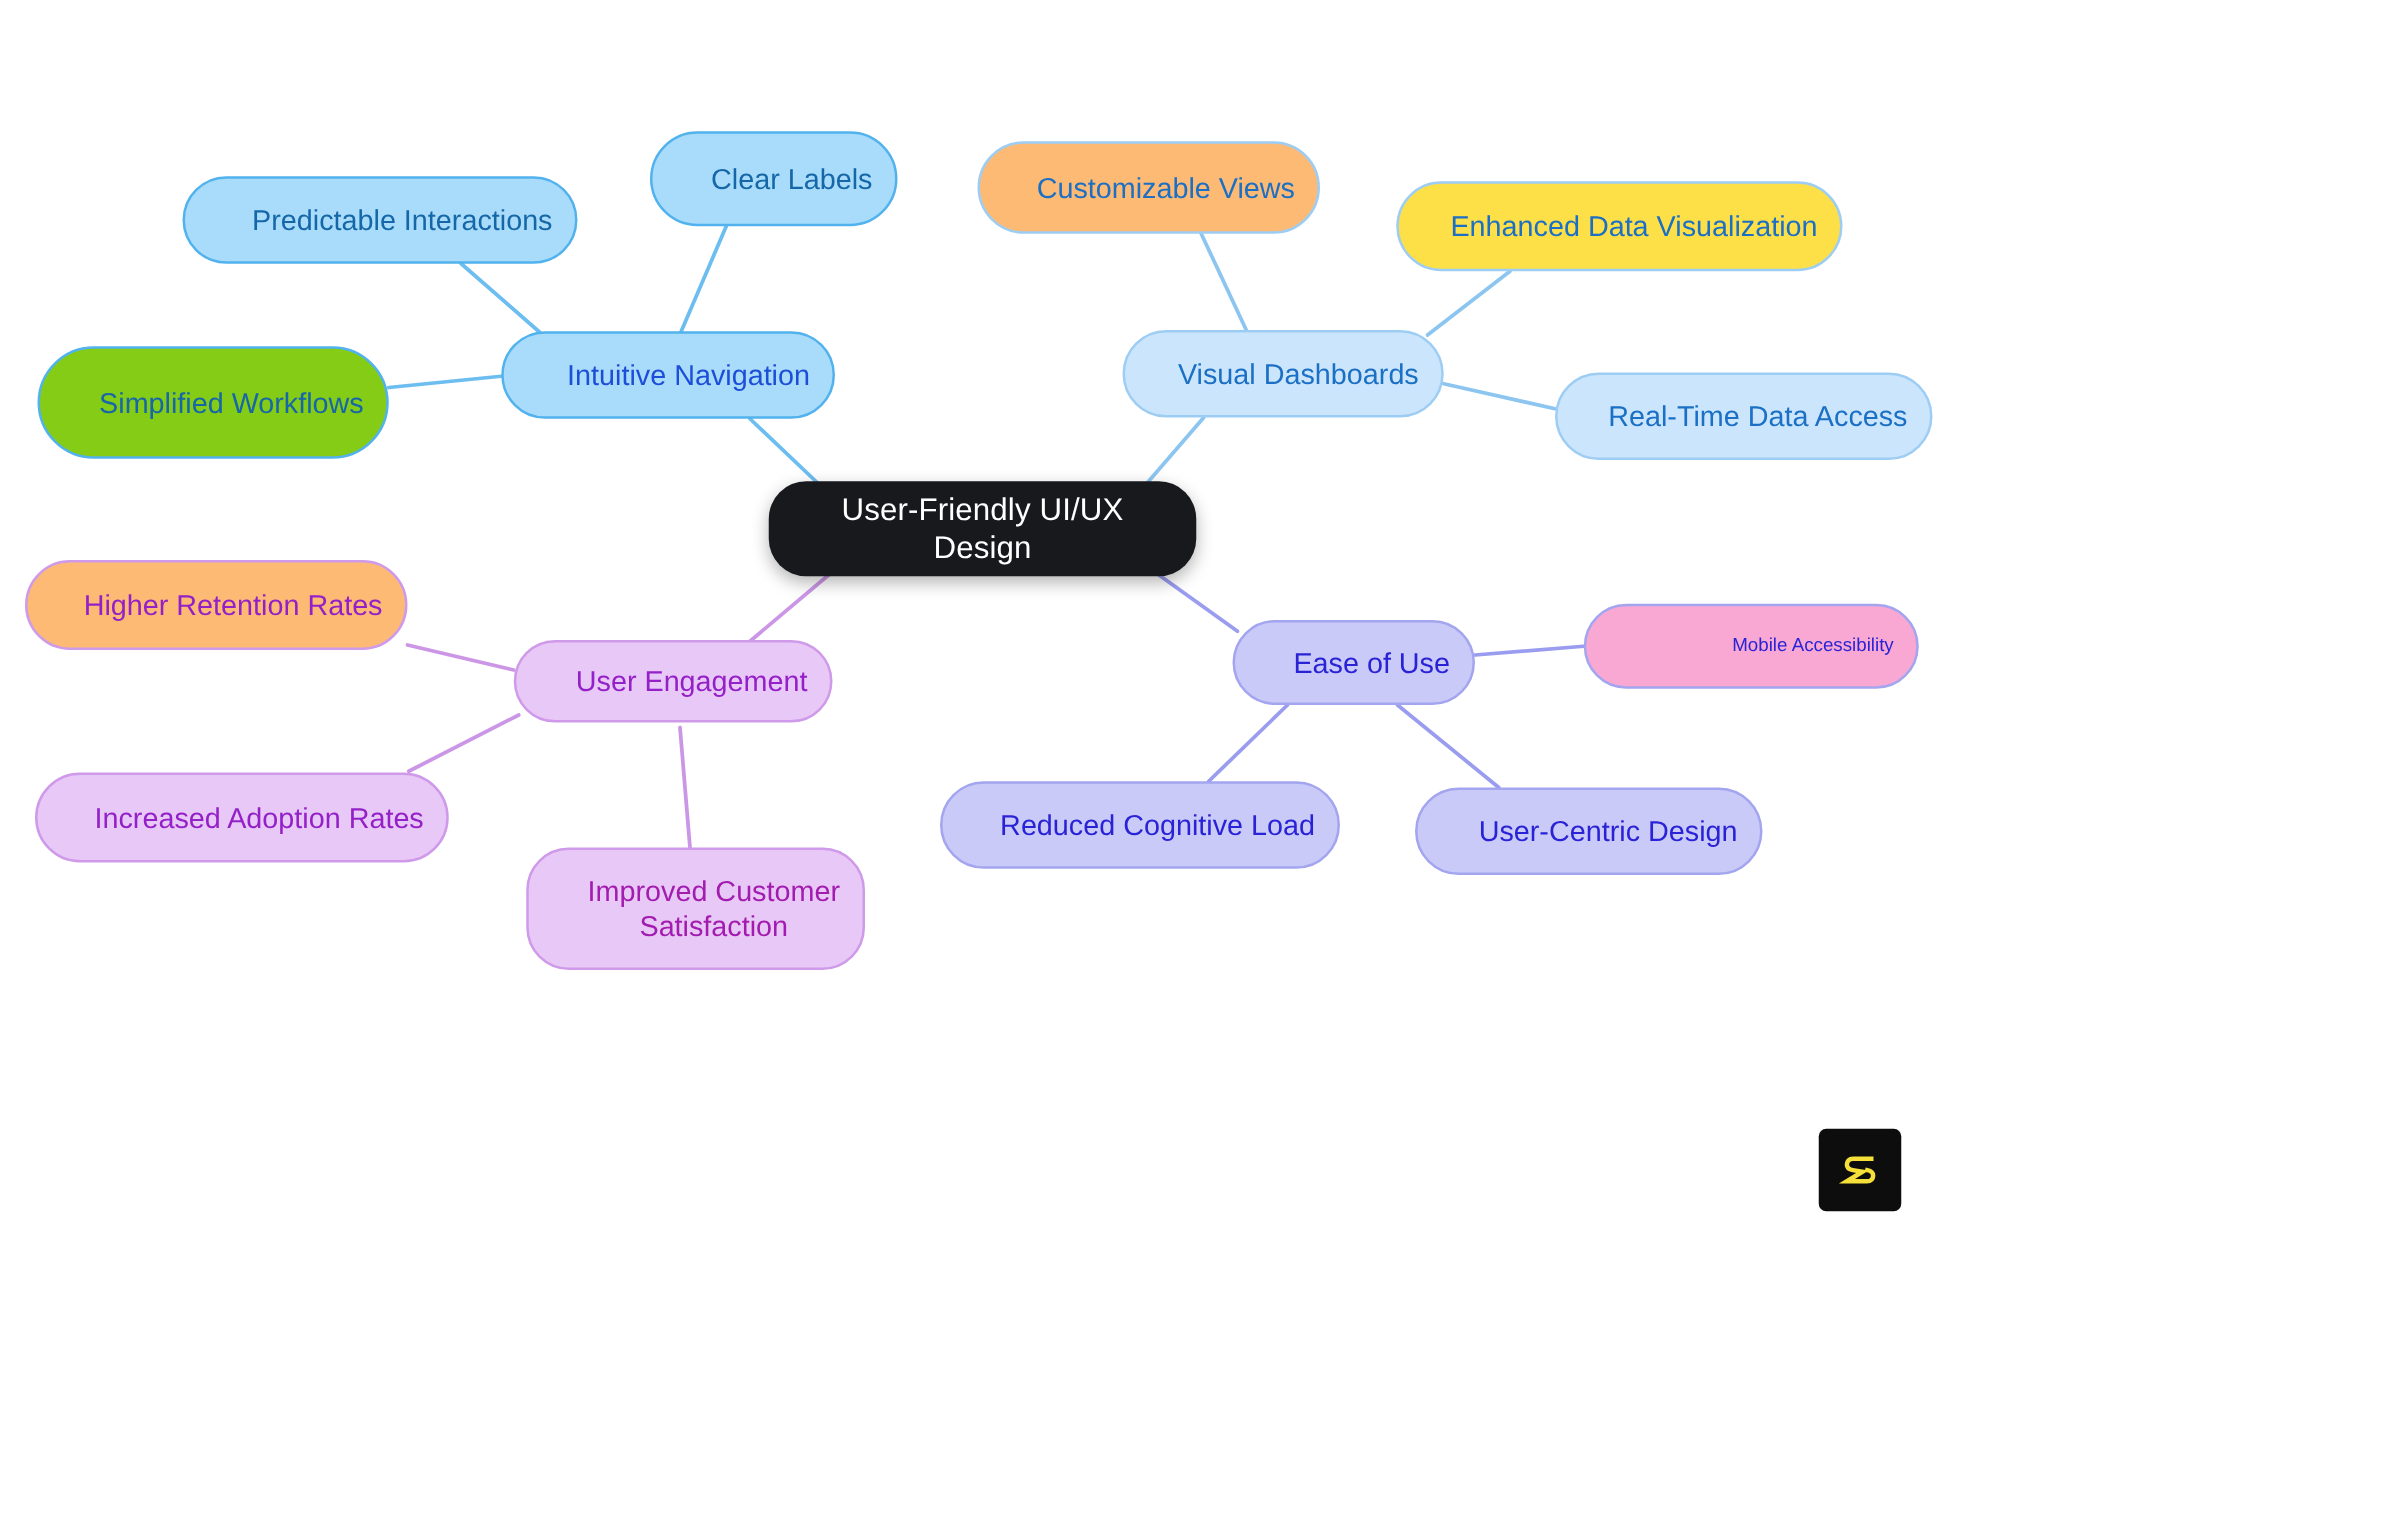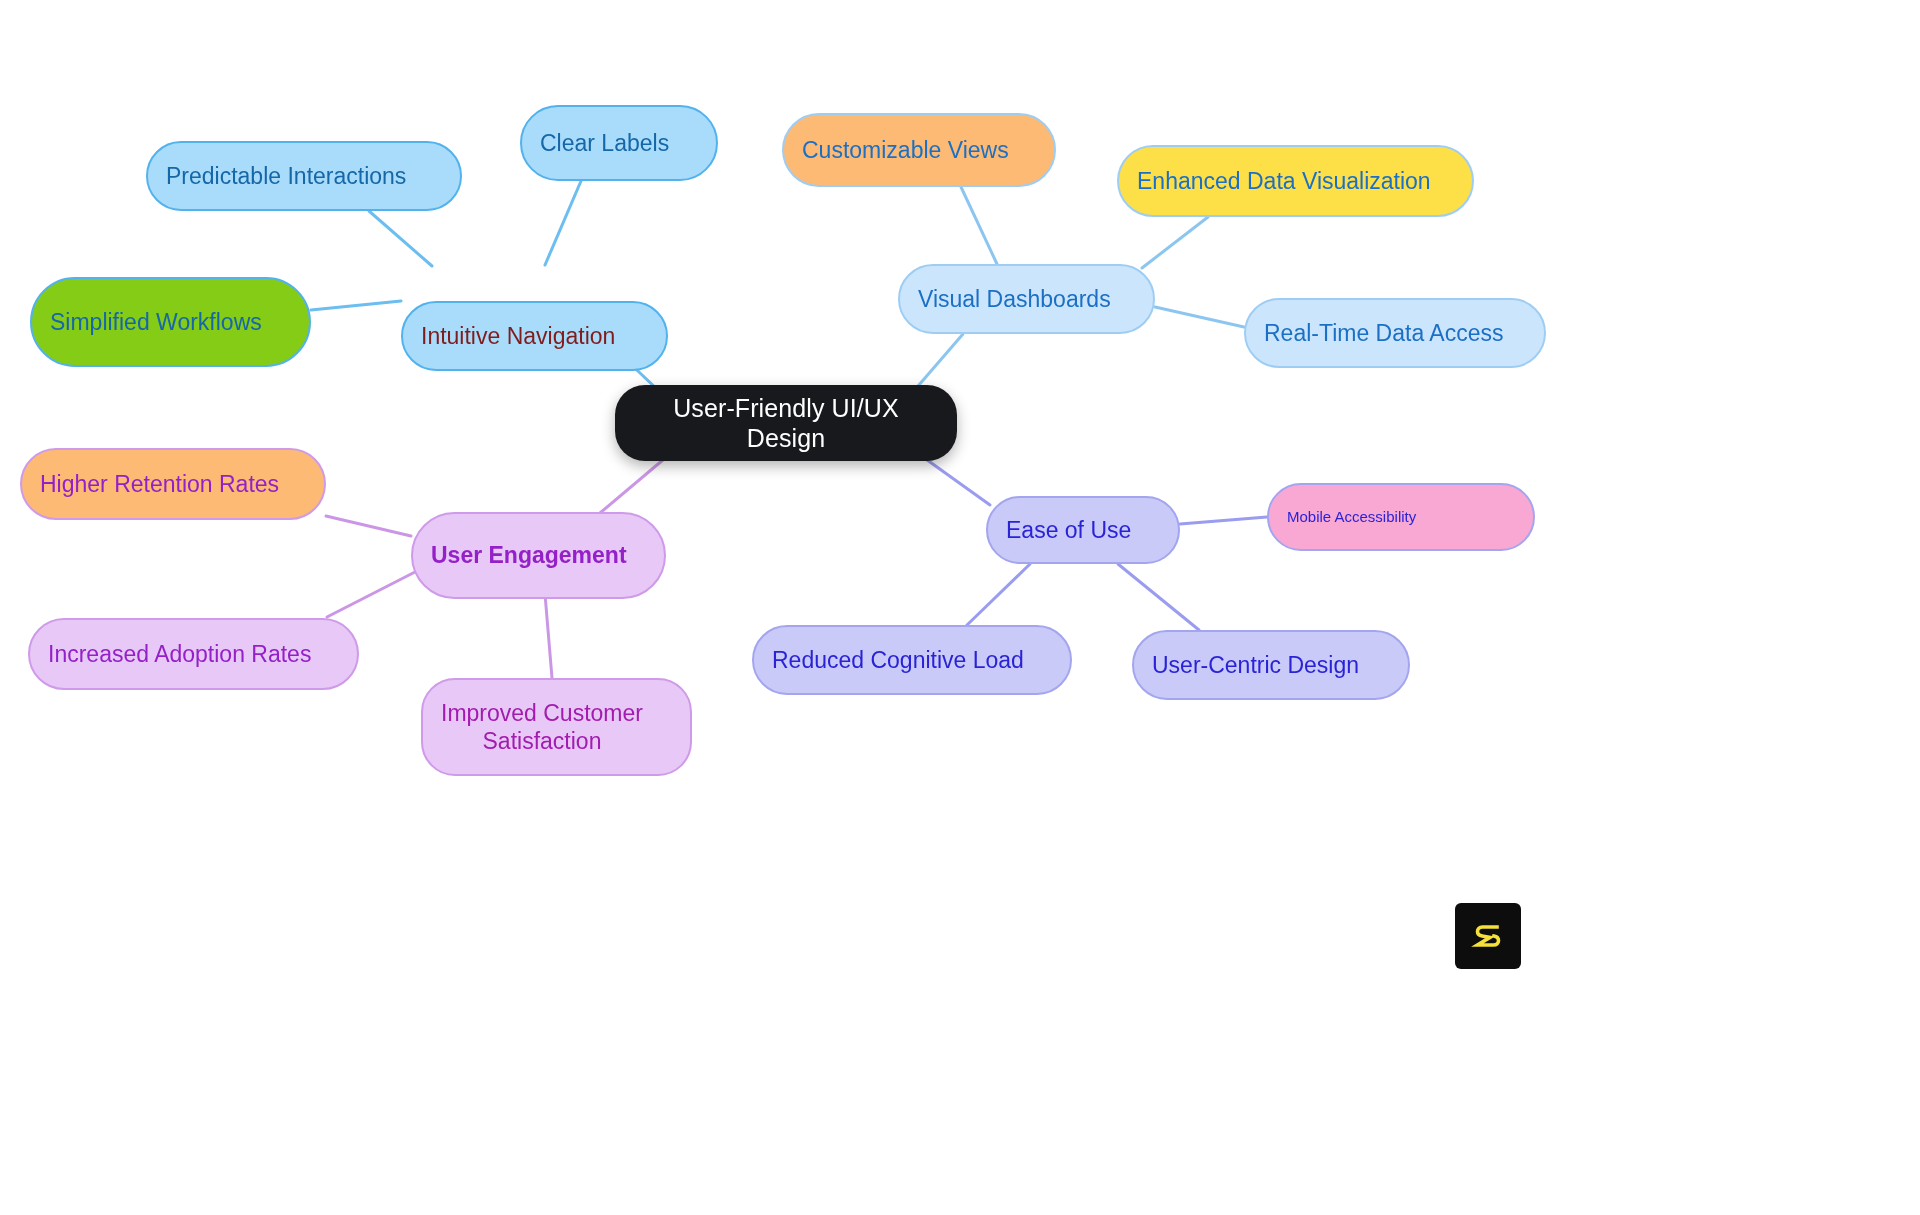--- a/index.html
+++ b/index.html
@@ -26,21 +26,21 @@
     left: 0;
     width: 1920px;
     height: 1215px;
     pointer-events: none;
   }
   .node {
     position: absolute;
     box-sizing: border-box;
     display: flex;
     align-items: center;
-    justify-content: flex-start;
+    justify-content: flex-end;
     text-align: center;
     border-radius: 999px;
     border-style: solid;
     border-width: 2px;
     line-height: 1.22;
     white-space: pre-line;
     padding: 0 18px;
   }
   .node.root {
     border-radius: 30px;
@@ -77,33 +77,33 @@
       <line x1="1180" y1="524" x2="1267" y2="517" stroke="#9a9cf0" stroke-width="3" stroke-linecap="round"></line>
       <line x1="1030" y1="564" x2="967" y2="625" stroke="#9a9cf0" stroke-width="3" stroke-linecap="round"></line>
       <line x1="1118" y1="564" x2="1199" y2="630" stroke="#9a9cf0" stroke-width="3" stroke-linecap="round"></line>
       <line x1="670" y1="454" x2="600" y2="513" stroke="#cc96e6" stroke-width="3" stroke-linecap="round"></line>
       <line x1="411" y1="536" x2="326" y2="516" stroke="#cc96e6" stroke-width="3" stroke-linecap="round"></line>
       <line x1="415" y1="572" x2="327" y2="617" stroke="#cc96e6" stroke-width="3" stroke-linecap="round"></line>
       <line x1="544" y1="582" x2="552" y2="678" stroke="#cc96e6" stroke-width="3" stroke-linecap="round"></line>
     </svg>
   <div id="nodes">
       <div class="node root" style="left: 615px; top: 385px; width: 342px; height: 76px; background: rgb(23, 25, 29); color: rgb(255, 255, 255); font-size: 25px; border-width: 0px;"><span>User-Friendly UI/UX Design</span></div>
-      <div class="node" style="left: 401px; top: 265px; width: 267px; height: 70px; background: rgb(169, 220, 251); color: #7f1d1d; font-size: 23px; border-color: rgb(82, 178, 237); margin-top: 36px;"><span>Intuitive Navigation</span></div>
+      <div class="node" style="left: 401px; top: 265px; width: 267px; height: 70px; background: rgb(169, 220, 251); color: #1d4ed8; font-size: 23px; border-color: rgb(82, 178, 237);"><span>Intuitive Navigation</span></div>
       <div class="node" style="left: 146px; top: 141px; width: 316px; height: 70px; background: rgb(169, 220, 251); color: rgb(22, 103, 168); font-size: 23px; border-color: rgb(82, 178, 237);"><span>Predictable Interactions</span></div>
       <div class="node" style="left: 520px; top: 105px; width: 198px; height: 76px; background: rgb(169, 220, 251); color: rgb(22, 103, 168); font-size: 23px; border-color: rgb(82, 178, 237);"><span>Clear Labels</span></div>
       <div class="node" style="left: 30px; top: 277px; width: 281px; height: 90px; background: #84cc16; color: rgb(22, 103, 168); font-size: 23px; border-color: rgb(82, 178, 237);"><span>Simplified Workflows</span></div>
       <div class="node" style="left: 898px; top: 264px; width: 257px; height: 70px; background: rgb(203, 230, 252); color: rgb(27, 111, 196); font-size: 23px; border-color: rgb(158, 205, 244);"><span>Visual Dashboards</span></div>
       <div class="node" style="left: 782px; top: 113px; width: 274px; height: 74px; background: #fdba74; color: rgb(27, 111, 196); font-size: 23px; border-color: rgb(158, 205, 244);"><span>Customizable Views</span></div>
       <div class="node" style="left: 1117px; top: 145px; width: 357px; height: 72px; background: #fde047; color: rgb(27, 111, 196); font-size: 23px; border-color: rgb(158, 205, 244);"><span>Enhanced Data Visualization</span></div>
       <div class="node" style="left: 1244px; top: 298px; width: 302px; height: 70px; background: rgb(203, 230, 252); color: rgb(27, 111, 196); font-size: 23px; border-color: rgb(158, 205, 244);"><span>Real-Time Data Access</span></div>
       <div class="node" style="left: 986px; top: 496px; width: 194px; height: 68px; background: rgb(201, 202, 248); color: rgb(42, 35, 214); font-size: 23px; border-color: rgb(163, 165, 239);"><span>Ease of Use</span></div>
       <div class="node" style="left: 1267px; top: 483px; width: 268px; height: 68px; background: #f9a8d4; color: rgb(42, 35, 214); font-size: 15px; border-color: rgb(163, 165, 239);"><span>Mobile Accessibility</span></div>
       <div class="node" style="left: 752px; top: 625px; width: 320px; height: 70px; background: rgb(201, 202, 248); color: rgb(42, 35, 214); font-size: 23px; border-color: rgb(163, 165, 239);"><span>Reduced Cognitive Load</span></div>
       <div class="node" style="left: 1132px; top: 630px; width: 278px; height: 70px; background: rgb(201, 202, 248); color: rgb(42, 35, 214); font-size: 23px; border-color: rgb(163, 165, 239);"><span>User-Centric Design</span></div>
-      <div class="node" style="left: 411px; top: 512px; width: 255px; height: 87px; background: rgb(232, 200, 246); color: rgb(148, 33, 200); font-size: 23px; border-color: rgb(207, 154, 233); font-weight: bold;"><span>User Engagement</span></div>
+      <div class="node" style="left: 411px; top: 512px; width: 255px; height: 66px; background: rgb(232, 200, 246); color: rgb(148, 33, 200); font-size: 23px; border-color: rgb(207, 154, 233);"><span>User Engagement</span></div>
       <div class="node" style="left: 20px; top: 448px; width: 306px; height: 72px; background: #fdba74; color: rgb(148, 33, 200); font-size: 23px; border-color: rgb(207, 154, 233);"><span>Higher Retention Rates</span></div>
       <div class="node" style="left: 28px; top: 618px; width: 331px; height: 72px; background: rgb(232, 200, 246); color: rgb(148, 33, 200); font-size: 23px; border-color: rgb(207, 154, 233);"><span>Increased Adoption Rates</span></div>
       <div class="node twoline" style="left: 421px; top: 678px; width: 271px; height: 98px; background: rgb(232, 200, 246); color: #a21caf; font-size: 23px; border-color: rgb(207, 154, 233);"><span>Improved Customer
 Satisfaction</span></div>
     </div>
   <div id="logo" style="left: 1455px; top: 903px; width: 66px; height: 66px; background: rgb(13, 13, 13);">
     <svg width="40" height="40" viewBox="0 0 40 40">
       <path id="logo-path" d="M29 11 H14.5 C11 11 9.5 13.2 9.5 15.6 C9.5 18.2 11.4 19.6 14.2 20.1 L22 21.4 L9.5 29 H25.5 C28.8 29 30.5 26.9 30.5 24.5 C30.5 22.0 28.6 20.6 25.9 20.1" fill="none" stroke="#f5e03a" stroke-width="3.6" stroke-linecap="square" stroke-linejoin="miter"></path>
     </svg>
   </div>

